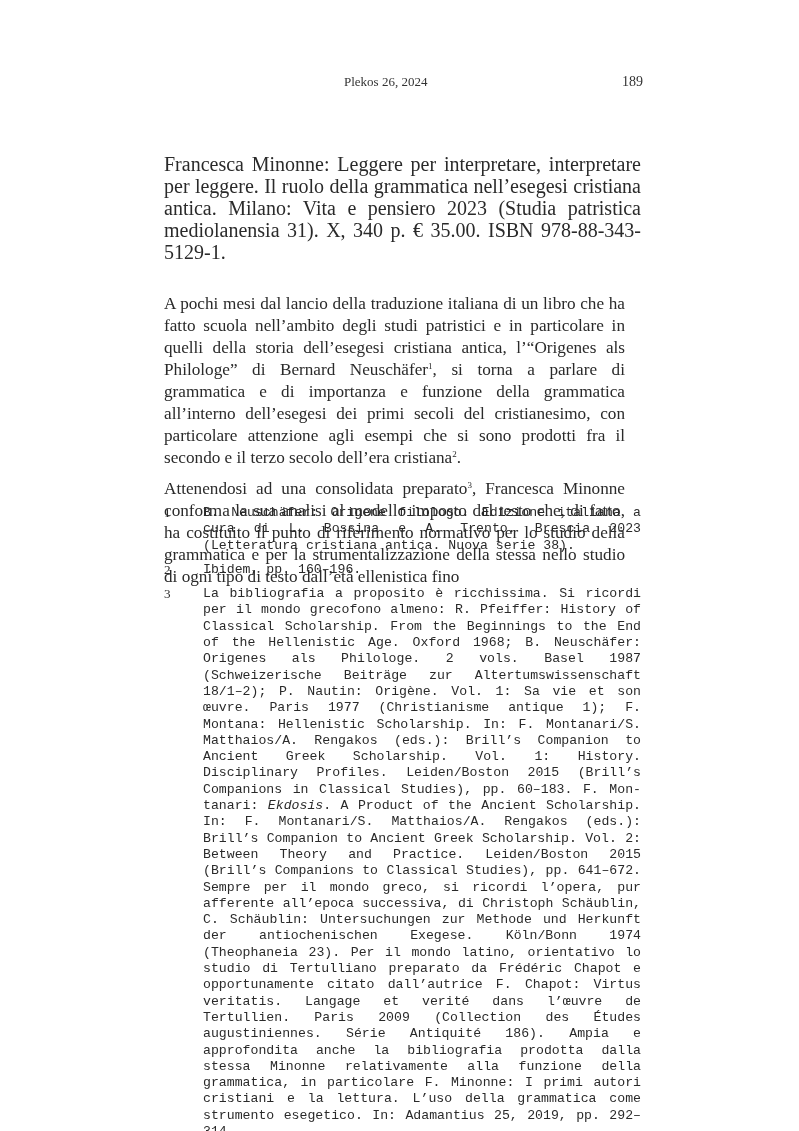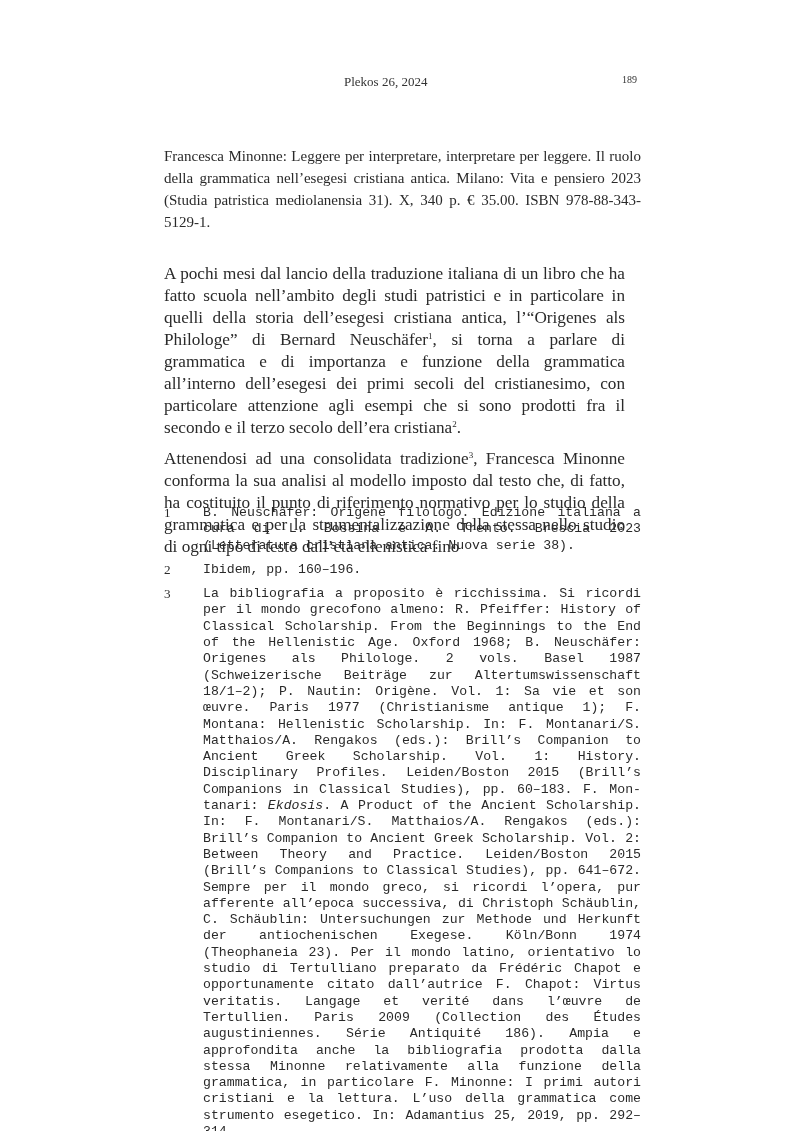--- a/index.html
+++ b/index.html
@@ -6,28 +6,28 @@
   body {
     width: 799px; height: 1131px; position: relative; overflow: hidden;
     font-family: "Liberation Serif", "DejaVu Serif", serif;
     color: #2a2a2a;
   }
   .running-head {
     position: absolute; top: 74px; left: 0; width: 799px;
     font-size: 13px; color: #333;
   }
   .running-head .journal { position: absolute; left: 344px; }
-  .running-head .page-no { position: absolute; left: 622px; font-size: 10px; }
+  .running-head .page-no { position: absolute; left: 622px; font-size: 14px; }
 
   .textblock {
     position: absolute; left: 164px; top: 145px; width: 477px;
   }
   .review-heading {
-    font-size: 15px; line-height: 22px; text-align: justify;
-    margin: 0 0 30px 0;
+    font-size: 20px; line-height: 22px; text-align: justify;
+    margin: 8px 0 30px 0;
   }
   .body-para {
     font-size: 17.2px; line-height: 22px; text-align: justify;
     margin: 0 16px 9px 0; hyphens: manual;
   }
   sup { font-size: 9px; line-height: 0; vertical-align: 6px; }
 
   .footnotes {
     position: absolute; left: 164px; top: 505px; width: 477px;
   }
@@ -45,21 +45,21 @@
 <div class="running-head">
   <span class="journal">Plekos 26, 2024</span>
   <span class="page-no">189</span>
 </div>
 
 <div class="textblock">
   <p class="review-heading">Francesca Minonne: Leggere per interpretare, interpretare per leggere. Il ruolo della grammatica nell’esegesi cristiana antica. Milano: Vita e pensiero 2023 (Studia patristica mediolanensia 31). X, 340 p. € 35.00. ISBN 978-88-343-5129-1.</p>
 
   <p class="body-para"><span>A pochi mesi dal lancio della traduzione italiana di un libro che ha fatto scuola nell’ambito degli studi patristici e in particolare in quelli della storia dell’esegesi cristiana antica, l’“Origenes als Philologe” di Bernard Neuschä­fer</span><sup>1</sup><span>, si torna a parlare di grammatica e di importanza e funzione della gram­matica all’interno dell’esegesi dei primi secoli del cristianesimo, con partico­lare attenzione agli esempi che si sono prodotti fra il secondo e il terzo secolo dell’era cristiana</span><sup>2</sup><span>.</span></p>
 
-  <p class="body-para"><span>Attenendosi ad una consolidata tradizione</span><sup>3</sup><span>, Francesca Minonne conforma la sua analisi al modello imposto dal testo che, di fatto, ha costituito il punto di riferimento normativo per lo studio della grammatica e per la strumenta­lizzazione della stessa nello studio di ogni tipo di testo dall’età ellenistica fino</span></p>
+  <p class="body-para"><span>Attenendosi ad una consolidata preparato</span><sup>3</sup><span>, Francesca Minonne conforma la sua analisi al modello imposto dal testo che, di fatto, ha costituito il punto di riferimento normativo per lo studio della grammatica e per la strumenta­lizzazione della stessa nello studio di ogni tipo di testo dall’età ellenistica fino</span></p>
 </div>
 
 <div class="footnotes">
   <div class="footnote">
     <span class="fn-num">1</span>
     <span class="fn-text">B. Neuschäfer: Origene filologo. Edizione italiana a cura di L. Bossina e A. Trento. Brescia 2023 (Letteratura cristiana antica. Nuova serie 38).</span>
   </div>
   <div class="footnote">
     <span class="fn-num">2</span>
     <span class="fn-text">Ibidem, pp. 160–196.</span>

